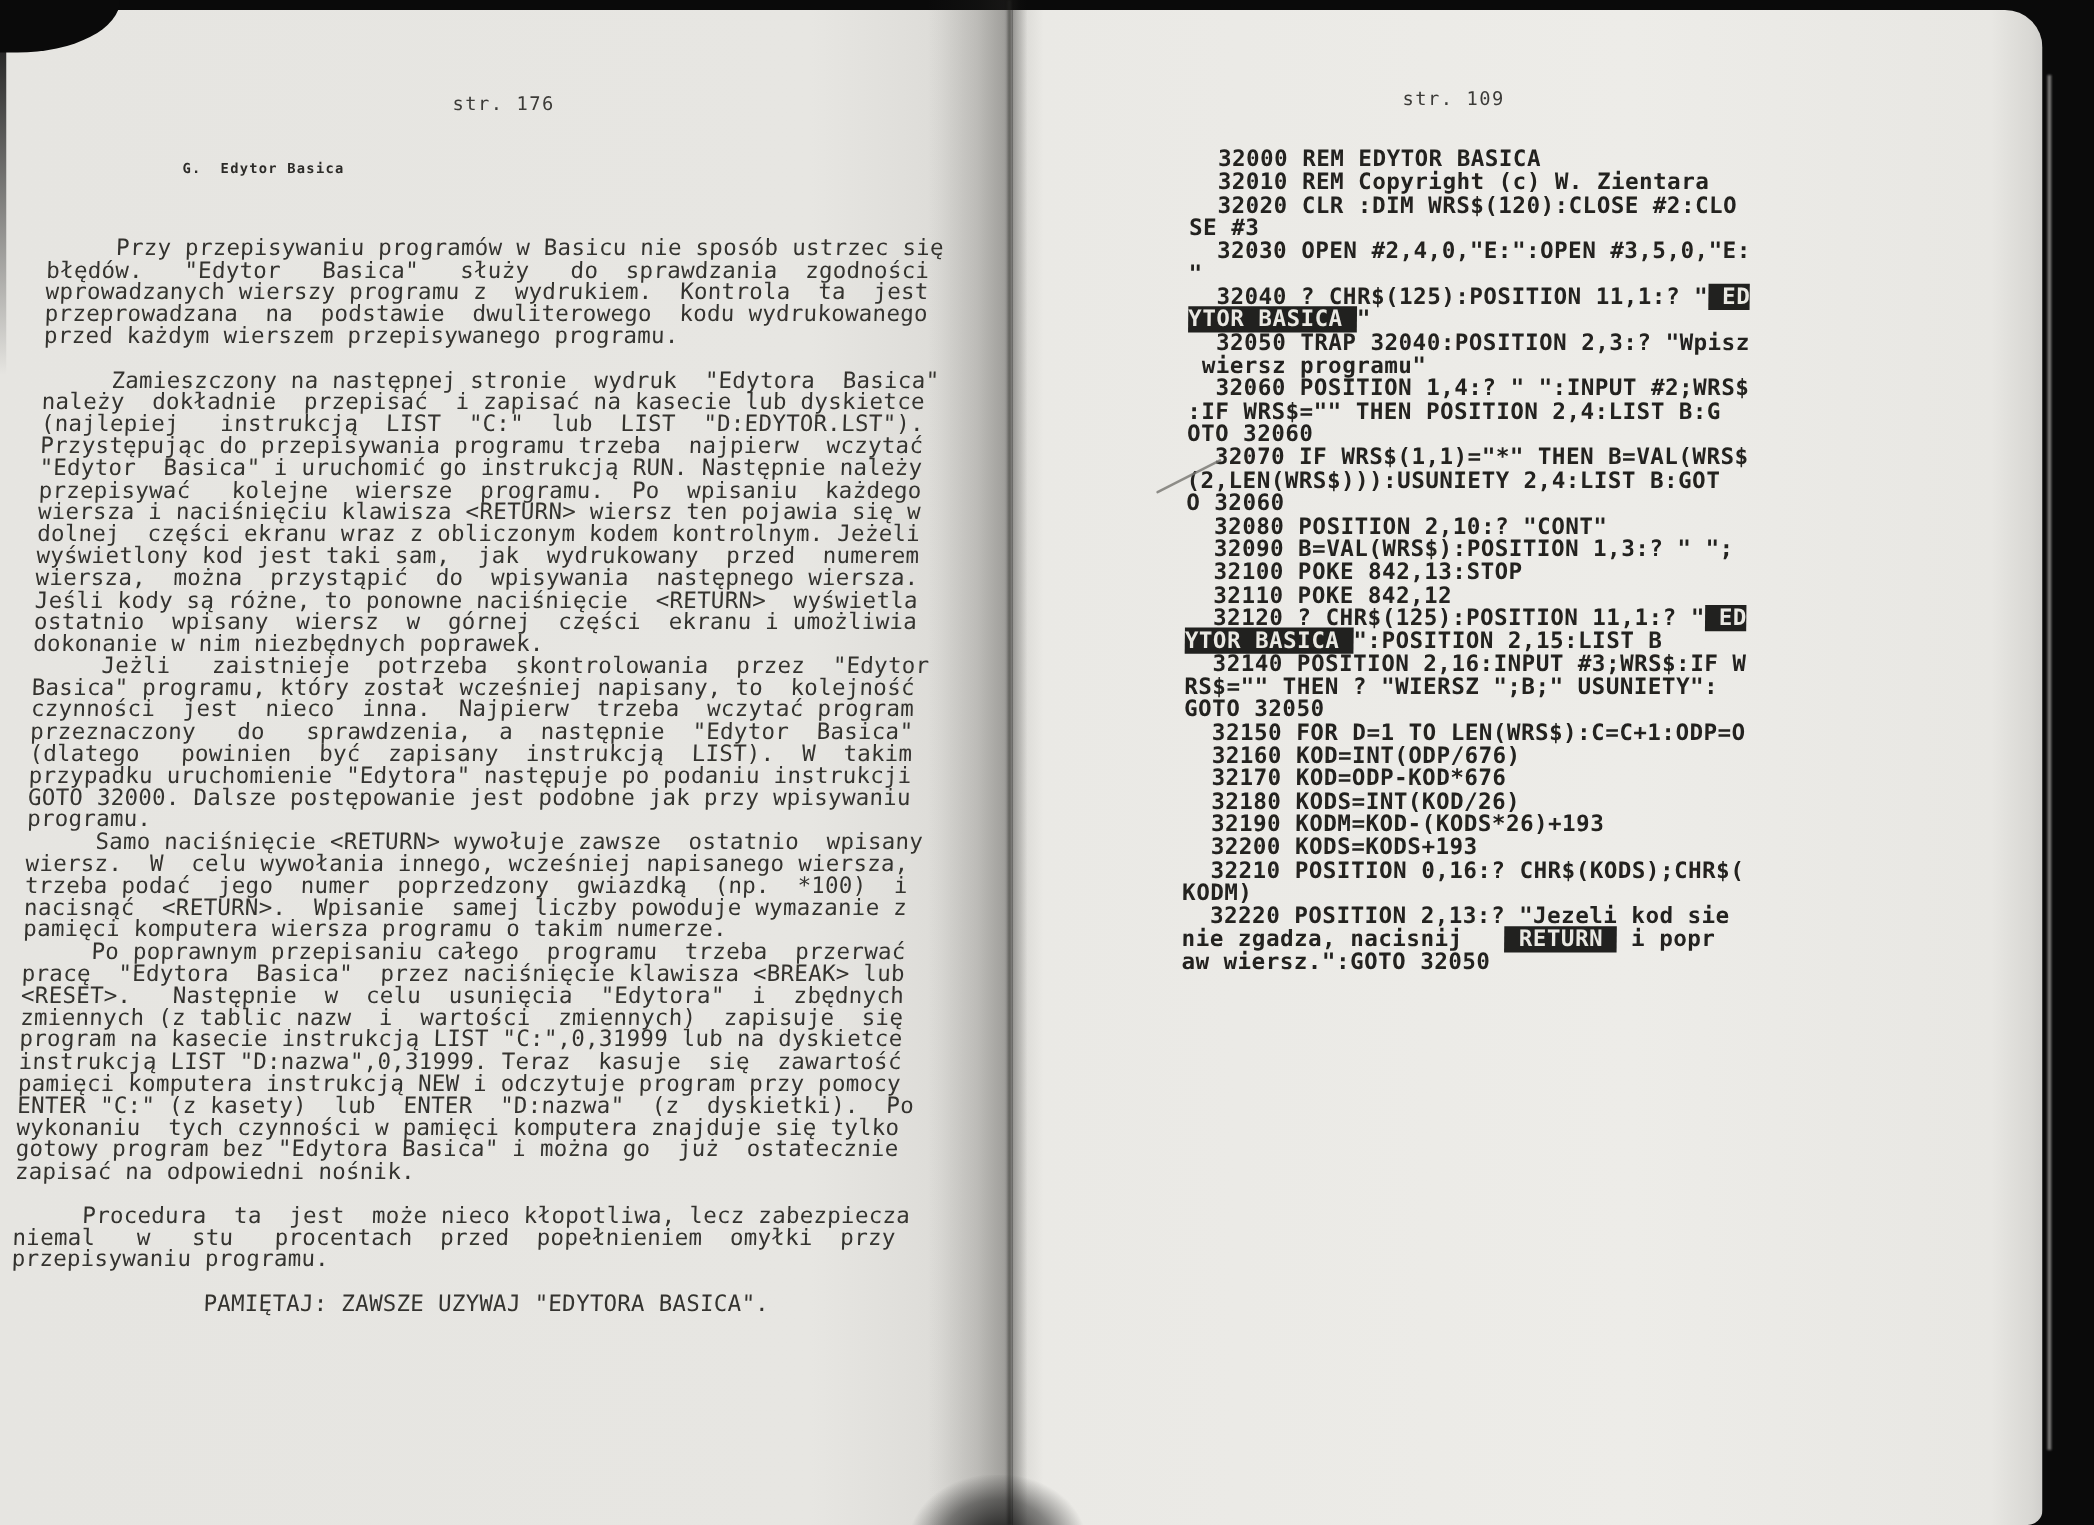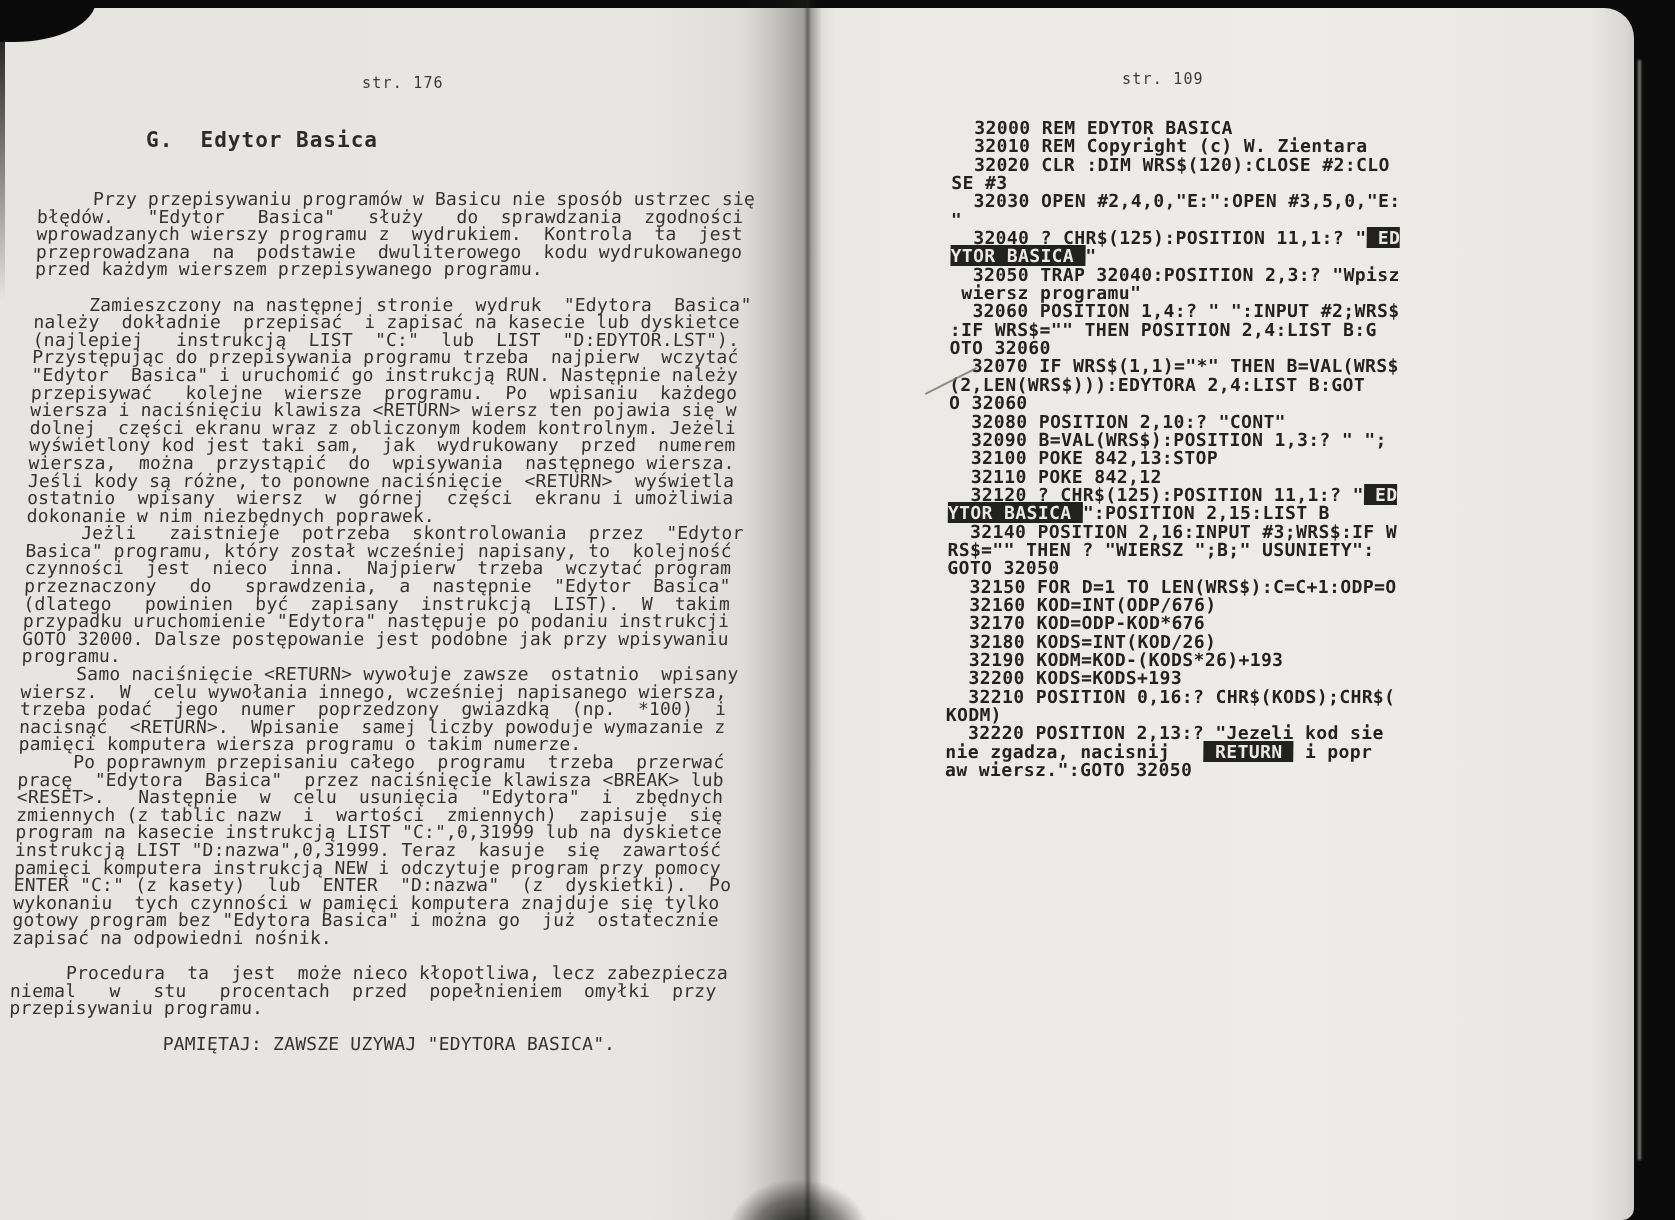--- a/index.html
+++ b/index.html
@@ -26,21 +26,21 @@
   #spine-crease{position:absolute;left:806px;top:0;width:3px;height:1220px;
     background:rgba(40,40,36,.45);filter:blur(1px);}
   #spine-bottom-shadow{position:absolute;left:728px;top:1180px;width:140px;height:60px;
     background:radial-gradient(ellipse at 50% 90%,rgba(8,8,8,.9) 0%,rgba(8,8,8,.45) 45%,rgba(8,8,8,0) 72%);}
   #pencil-mark{position:absolute;left:922px;top:380px;width:58px;height:2px;background:#75746f;
     transform:rotate(-27deg);border-radius:2px;opacity:.8;}
   
   .pg-header{position:absolute;font-size:15px;letter-spacing:1.2px;color:#3c3b38;white-space:pre;}
   #hdr-left{left:336px;top:74px;margin-left:26px;}
   #hdr-right{left:1122px;top:70px;}
-  #heading-left{position:absolute;left:146px;top:128px;font-size:21px;font-weight:bold;
+  #heading-left{position:absolute;left:146px;top:128px;font-size:11px;font-weight:bold;
     letter-spacing:1px;color:#2c2b28;white-space:pre;}
   #body-left{position:absolute;left:38px;top:190px;margin:0;
     font-size:18px;line-height:17.6px;letter-spacing:0.2px;color:#34332f;
     white-space:pre;transform:skewX(-2deg);transform-origin:0 0;}
   #code-right{position:absolute;left:952px;top:117px;
     font-size:18px;font-weight:bold;letter-spacing:0.4px;color:#23221f;
     transform:skewX(-0.6deg);transform-origin:0 0;}
   .code-line{white-space:pre;height:18.35px;}
   .inv{background:#21211f;color:#e9e8e2;}
 </style>
@@ -123,21 +123,21 @@
       <div class="code-line"><span>  32030 OPEN #2,4,0,"E:":OPEN #3,5,0,"E:</span></div>
       <div class="code-line"><span>"</span></div>
       <div class="code-line"><span>  32040 ? CHR$(125):POSITION 11,1:? "</span><span class="inv"> ED</span></div>
       <div class="code-line"><span class="inv">YTOR BASICA </span><span>"</span></div>
       <div class="code-line"><span>  32050 TRAP 32040:POSITION 2,3:? "Wpisz</span></div>
       <div class="code-line"><span> wiersz programu"</span></div>
       <div class="code-line"><span>  32060 POSITION 1,4:? " ":INPUT #2;WRS$</span></div>
       <div class="code-line"><span>:IF WRS$="" THEN POSITION 2,4:LIST B:G</span></div>
       <div class="code-line"><span>OTO 32060</span></div>
       <div class="code-line"><span>  32070 IF WRS$(1,1)="*" THEN B=VAL(WRS$</span></div>
-      <div class="code-line"><span>(2,LEN(WRS$))):EDYTORA 2,4:LIST B:GOT</span></div>
+      <div class="code-line"><span>(2,LEN(WRS$))):USUNIETY 2,4:LIST B:GOT</span></div>
       <div class="code-line"><span>O 32060</span></div>
       <div class="code-line"><span>  32080 POSITION 2,10:? "CONT"</span></div>
       <div class="code-line"><span>  32090 B=VAL(WRS$):POSITION 1,3:? " ";</span></div>
       <div class="code-line"><span>  32100 POKE 842,13:STOP</span></div>
       <div class="code-line"><span>  32110 POKE 842,12</span></div>
       <div class="code-line"><span>  32120 ? CHR$(125):POSITION 11,1:? "</span><span class="inv"> ED</span></div>
       <div class="code-line"><span class="inv">YTOR BASICA </span><span>":POSITION 2,15:LIST B</span></div>
       <div class="code-line"><span>  32140 POSITION 2,16:INPUT #3;WRS$:IF W</span></div>
       <div class="code-line"><span>RS$="" THEN ? "WIERSZ ";B;" USUNIETY":</span></div>
       <div class="code-line"><span>GOTO 32050</span></div>

